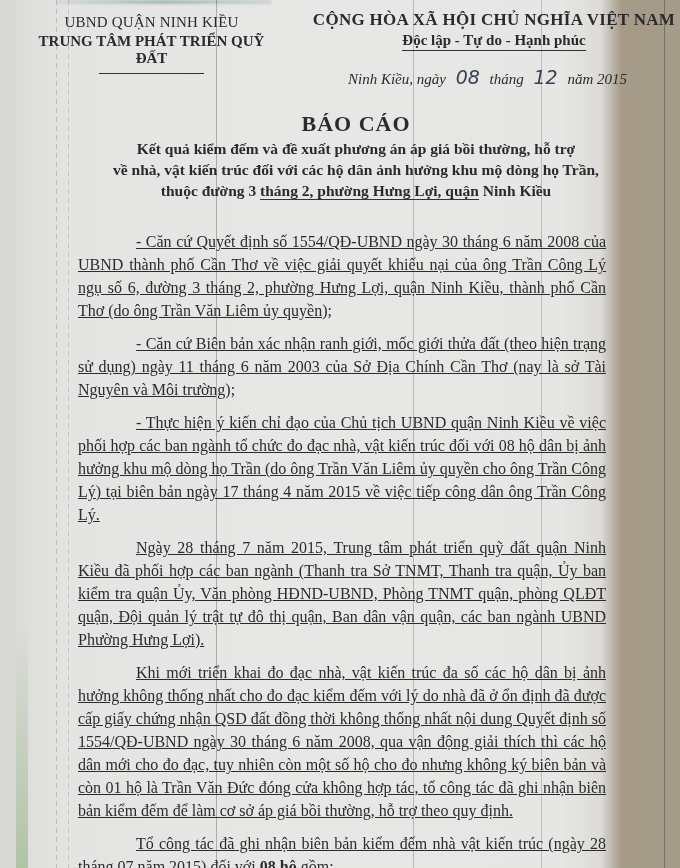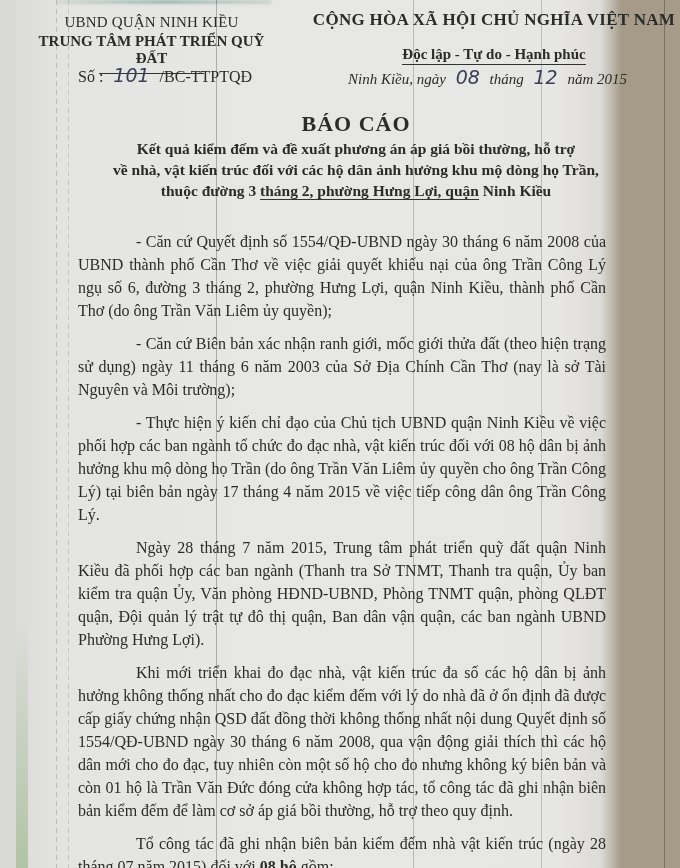--- a/index.html
+++ b/index.html
@@ -31,21 +31,21 @@
     position: absolute; left: 8px; top: 14px; width: 255px; text-align: center;
   }
   .header-left .org1 { font-size: 15px; letter-spacing: 0.2px; }
   .header-left .org2 { font-size: 15px; font-weight: bold; margin-top: 2px; }
   .header-left .rule { width: 105px; height: 1px; background: #333; margin: 6px auto 0; }
 
   .header-right {
     position: absolute; left: 288px; top: 10px; width: 380px; text-align: center;
   }
   .header-right .nation { font-size: 17px; font-weight: bold; letter-spacing: 0.3px; }
-  .header-right .motto { font-size: 15px; font-weight: bold; display: inline-block; border-bottom: 1px solid #333; padding-bottom: 1px; margin-top: 16px; }
+  .header-right .motto { font-size: 15px; font-weight: bold; display: inline-block; border-bottom: 1px solid #333; padding-bottom: 1px; margin-top: 2px; }
 
   .ref-line {
     position: absolute; left: 62px; top: 64px; font-size: 16px;
   }
   .ref-line .hand, .date-line .hand {
     font-family: "DejaVu Sans", sans-serif; font-style: italic; color: #3a3f55; font-size: 19px; padding: 0 6px;
   }
   .date-line {
     position: absolute; left: 332px; top: 66px; font-size: 15px; font-style: italic;
   }
@@ -57,21 +57,21 @@
   .subtitle {
     position: absolute; left: 55px; width: 570px; top: 138px; text-align: center;
     font-size: 15.5px; font-weight: bold; line-height: 21px;
   }
   .subtitle .u { border-bottom: 1px solid #333; text-align: center; }
 
   .body {
     position: absolute; left: 62px; width: 528px; top: 230px;
     font-size: 16px; line-height: 23px; text-align: justify;
   }
-  .body p { margin: 0 0 10px 0; text-indent: 58px; }
+  .body p { margin: 0 0 10px 0; text-indent: 58px; text-decoration: underline; }
   .body p.tight { margin-bottom: 8px; }
 </style>
 </head>
 <body>
 
 <div class="paper">
   <div class="top-strip"></div>
   <div class="left-tint"></div>
 
   <div class="fold dash" style="left:40px;opacity:0.6"></div>
@@ -85,25 +85,20 @@
     <div class="org1">UBND QUẬN NINH KIỀU</div>
     <div class="org2">TRUNG TÂM PHÁT TRIỂN QUỸ ĐẤT</div>
     <div class="rule"></div>
   </div>
 
   <div class="header-right">
     <div class="nation">CỘNG HÒA XÃ HỘI CHỦ NGHĨA VIỆT NAM</div>
     <div class="motto">Độc lập - Tự do - Hạnh phúc</div>
   </div>
 
-  <div class="ref-line">
-    <span>Số :</span>
-    <span class="hand">101</span>
-    <span>/BC-TTPTQĐ</span>
-  </div>
 
   <div class="date-line">
     <span>Ninh Kiều, ngày</span>
     <span class="hand">08</span>
     <span>tháng</span>
     <span class="hand">12</span>
     <span>năm 2015</span>
   </div>
 
   <div class="title">BÁO CÁO</div>

